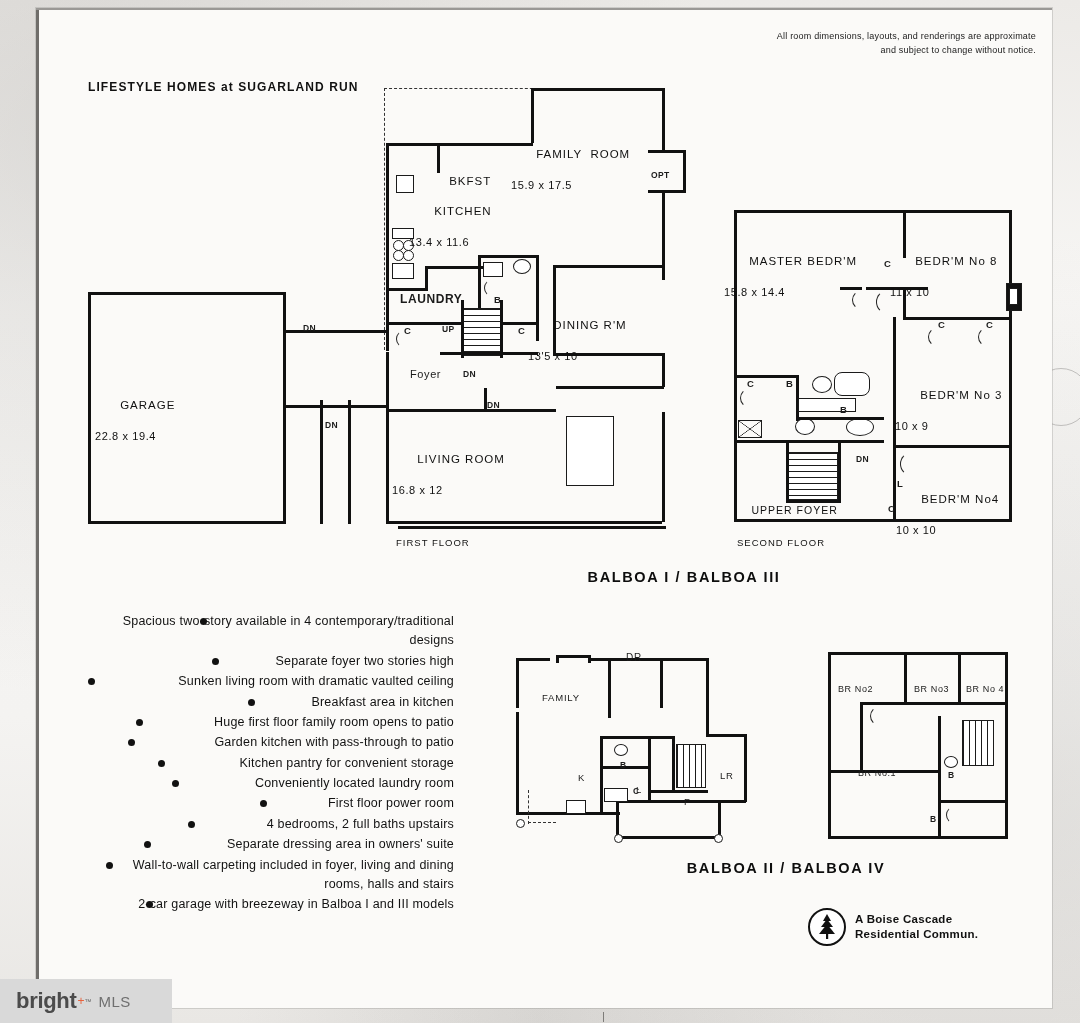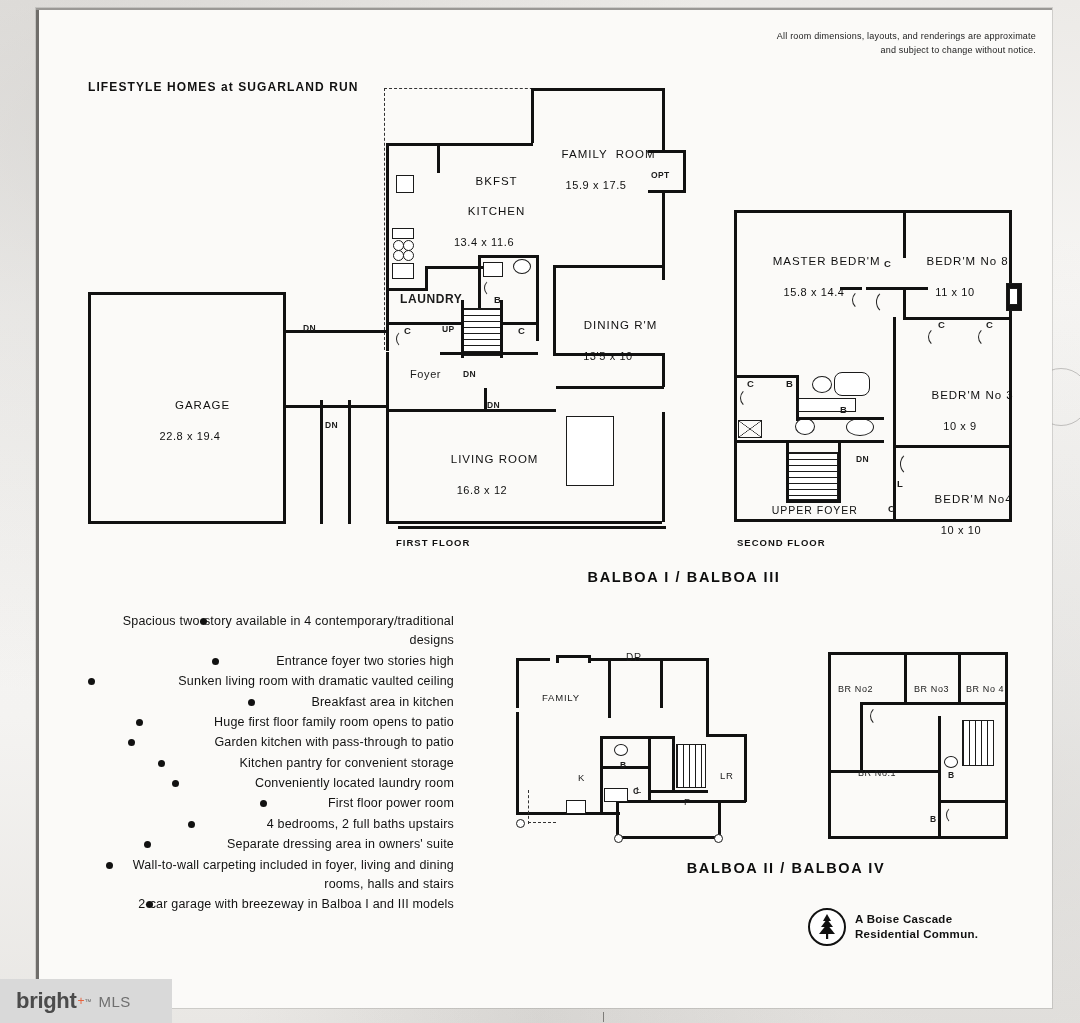--- a/index.html
+++ b/index.html
@@ -56,21 +56,20 @@
     letter-spacing: 0.6px;
     color: #1b1b1b;
     white-space: pre;
     line-height: 1.25;
   }
   .lbl.bold { font-weight: bold; }
   .tiny { font-size: 8.5px; letter-spacing: 0.3px; }
   .small { font-size: 9.5px; letter-spacing: 0.4px; }
   .room {
     position: absolute;
-    text-align: center;
     transform: translateX(-50%);
     font-size: 11.5px;
     letter-spacing: 1px;
     line-height: 1.35;
     color: #101010;
     white-space: pre;
   }
   .room .dim { font-size: 11px; letter-spacing: 0.6px; display: block; }
 
   
@@ -142,21 +141,21 @@
     position: absolute;
     left: 88px; top: 80px;
     font-size: 12px;
     font-weight: bold;
     letter-spacing: 1.1px;
     color: #111;
   }
   .plan-caption {
     position: absolute;
     font-size: 9.5px;
-    font-weight: bold;
+    font-weight: normal;
     letter-spacing: 1px;
   }
   .model-title {
     position: absolute;
     font-size: 14.5px;
     font-weight: bold;
     letter-spacing: 1.6px;
     text-align: center;
     transform: translateX(-50%);
     color: #0d0d0d;
@@ -469,21 +468,21 @@
       <span>UPPER FOYER</span>
     </div>
 
     <div class="plan-caption" style="left:737px; top:537px;">SECOND FLOOR</div>
   </div>
 
   <div class="model-title" style="left:684px; top:569px;">BALBOA I / BALBOA III</div>
 
   <div id="features">
     <div class="feature"><span class="bullet" style="left:104px;"></span><span class="txt">Spacious two-story available in 4 contemporary/traditional designs</span></div>
-    <div class="feature"><span class="bullet" style="left:116px;"></span><span class="txt">Entrance foyer two stories high</span></div>
+    <div class="feature"><span class="bullet" style="left:116px;"></span><span class="txt">Separate foyer two stories high</span></div>
     <div class="feature"><span class="bullet" style="left:-8px;"></span><span class="txt">Sunken living room with dramatic vaulted ceiling</span></div>
     <div class="feature"><span class="bullet" style="left:152px;"></span><span class="txt">Breakfast area in kitchen</span></div>
     <div class="feature"><span class="bullet" style="left:40px;"></span><span class="txt">Huge first floor family room opens to patio</span></div>
     <div class="feature"><span class="bullet" style="left:32px;"></span><span class="txt">Garden kitchen with pass-through to patio</span></div>
     <div class="feature"><span class="bullet" style="left:62px;"></span><span class="txt">Kitchen pantry for convenient storage</span></div>
     <div class="feature"><span class="bullet" style="left:76px;"></span><span class="txt">Conveniently located laundry room</span></div>
     <div class="feature"><span class="bullet" style="left:164px;"></span><span class="txt">First floor power room</span></div>
     <div class="feature"><span class="bullet" style="left:92px;"></span><span class="txt">4 bedrooms, 2 full baths upstairs</span></div>
     <div class="feature"><span class="bullet" style="left:48px;"></span><span class="txt">Separate dressing area in owners' suite</span></div>
     <div class="feature"><span class="bullet" style="left:10px;"></span><span class="txt">Wall-to-wall carpeting included in foyer, living and dining rooms, halls and stairs</span></div>

